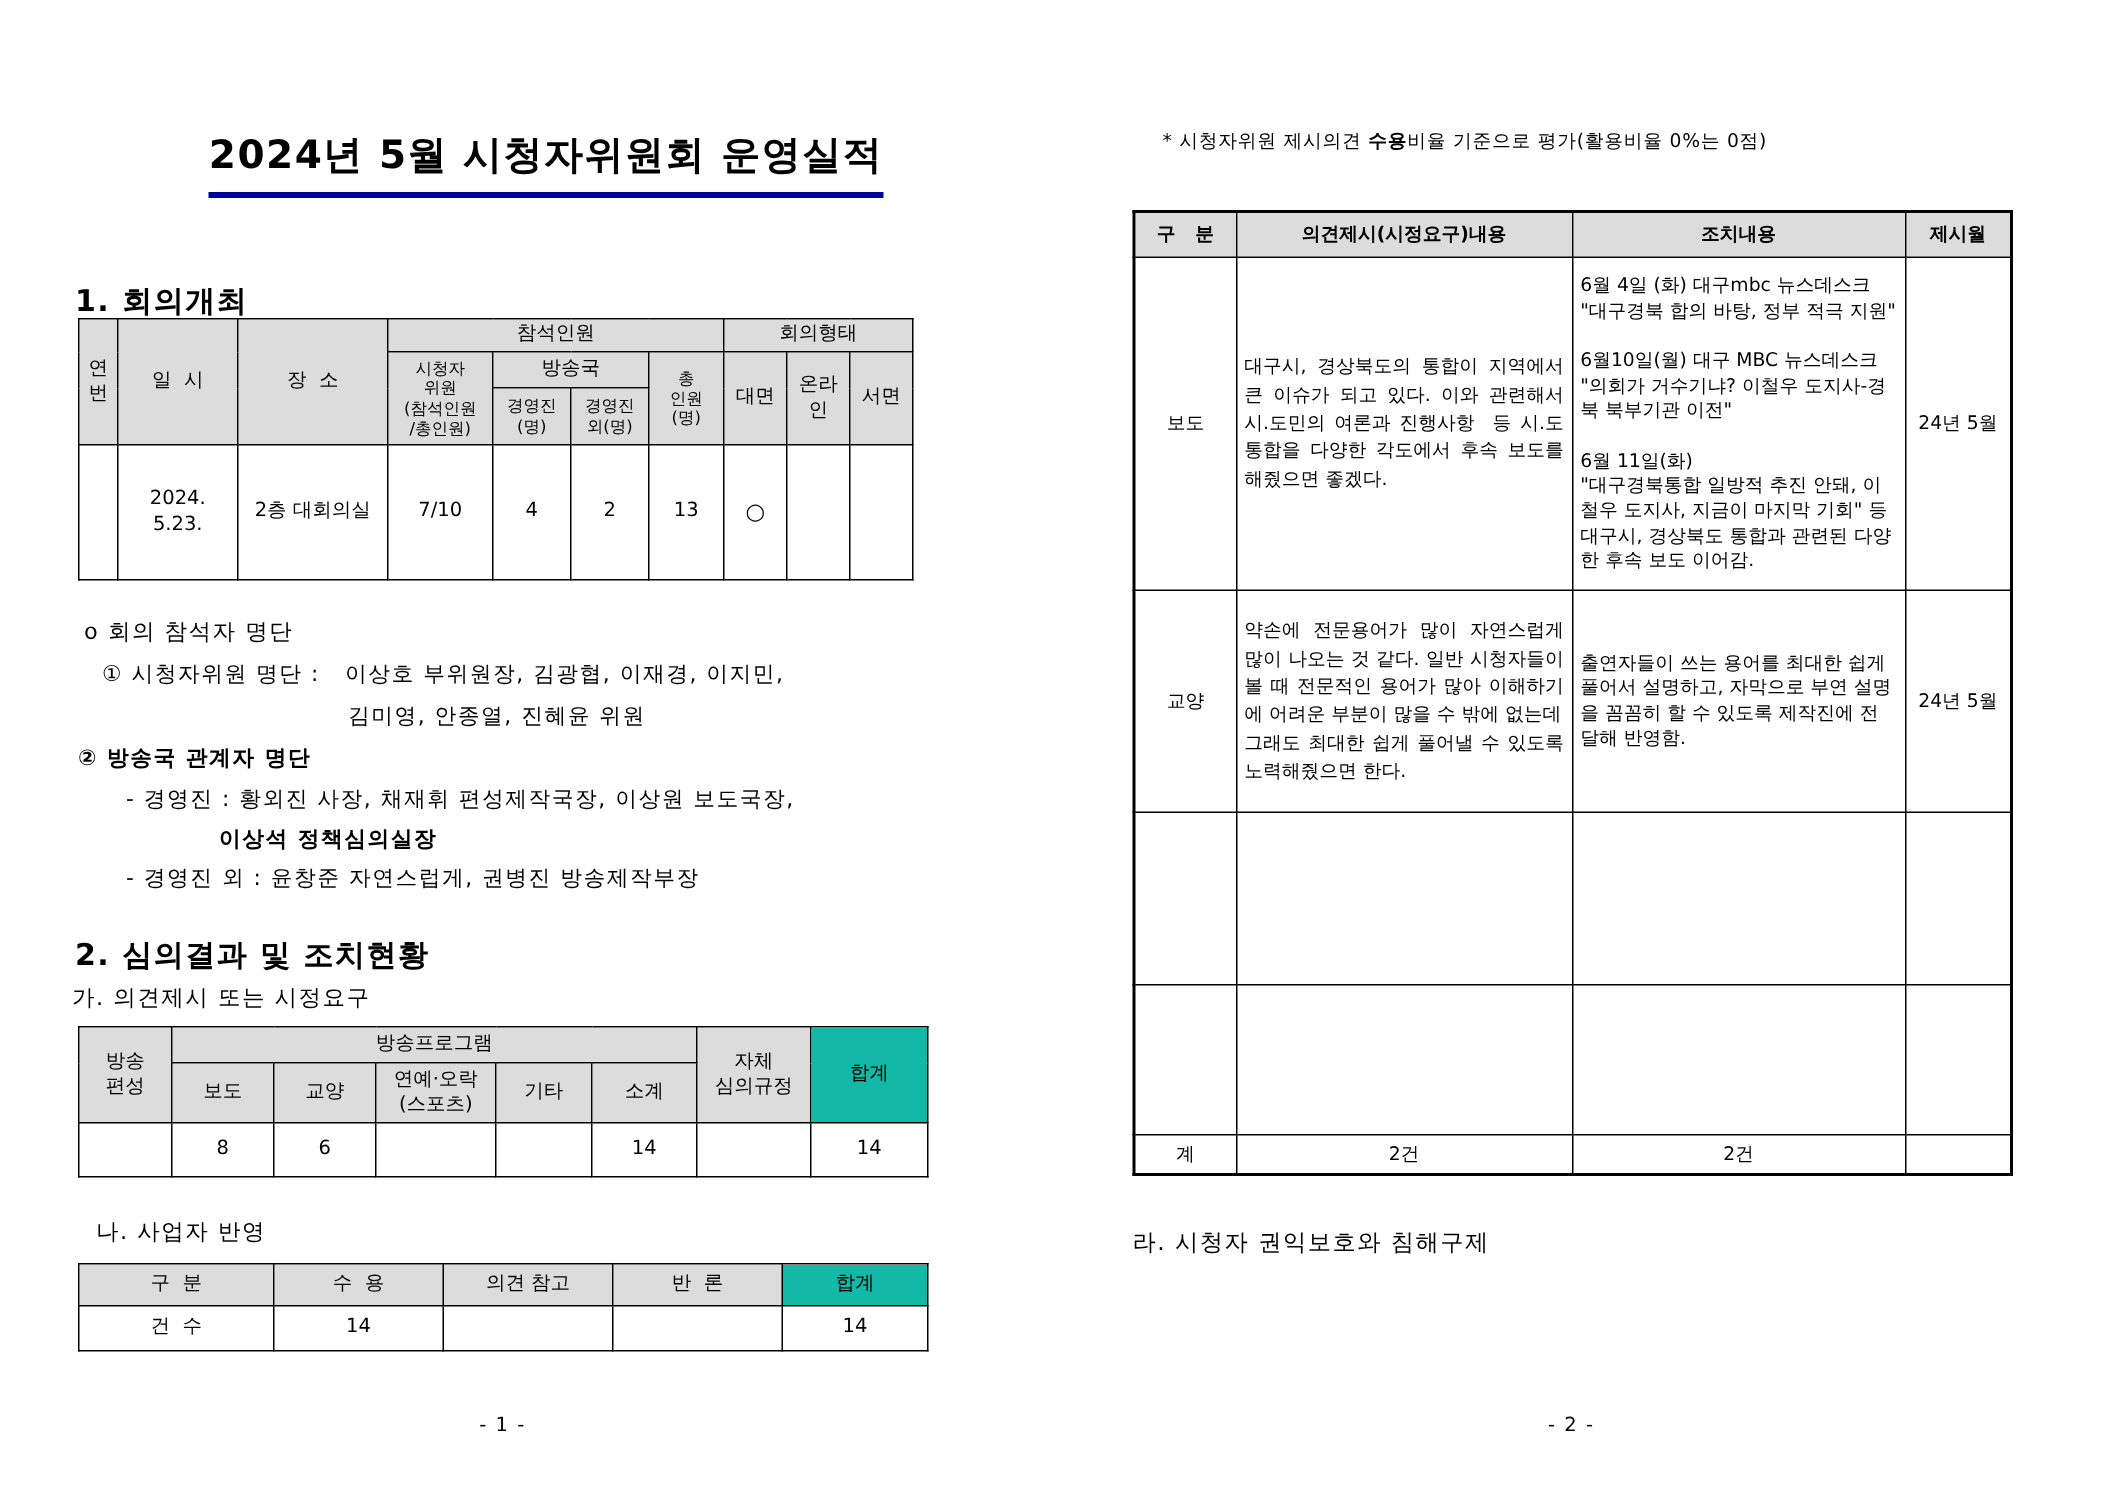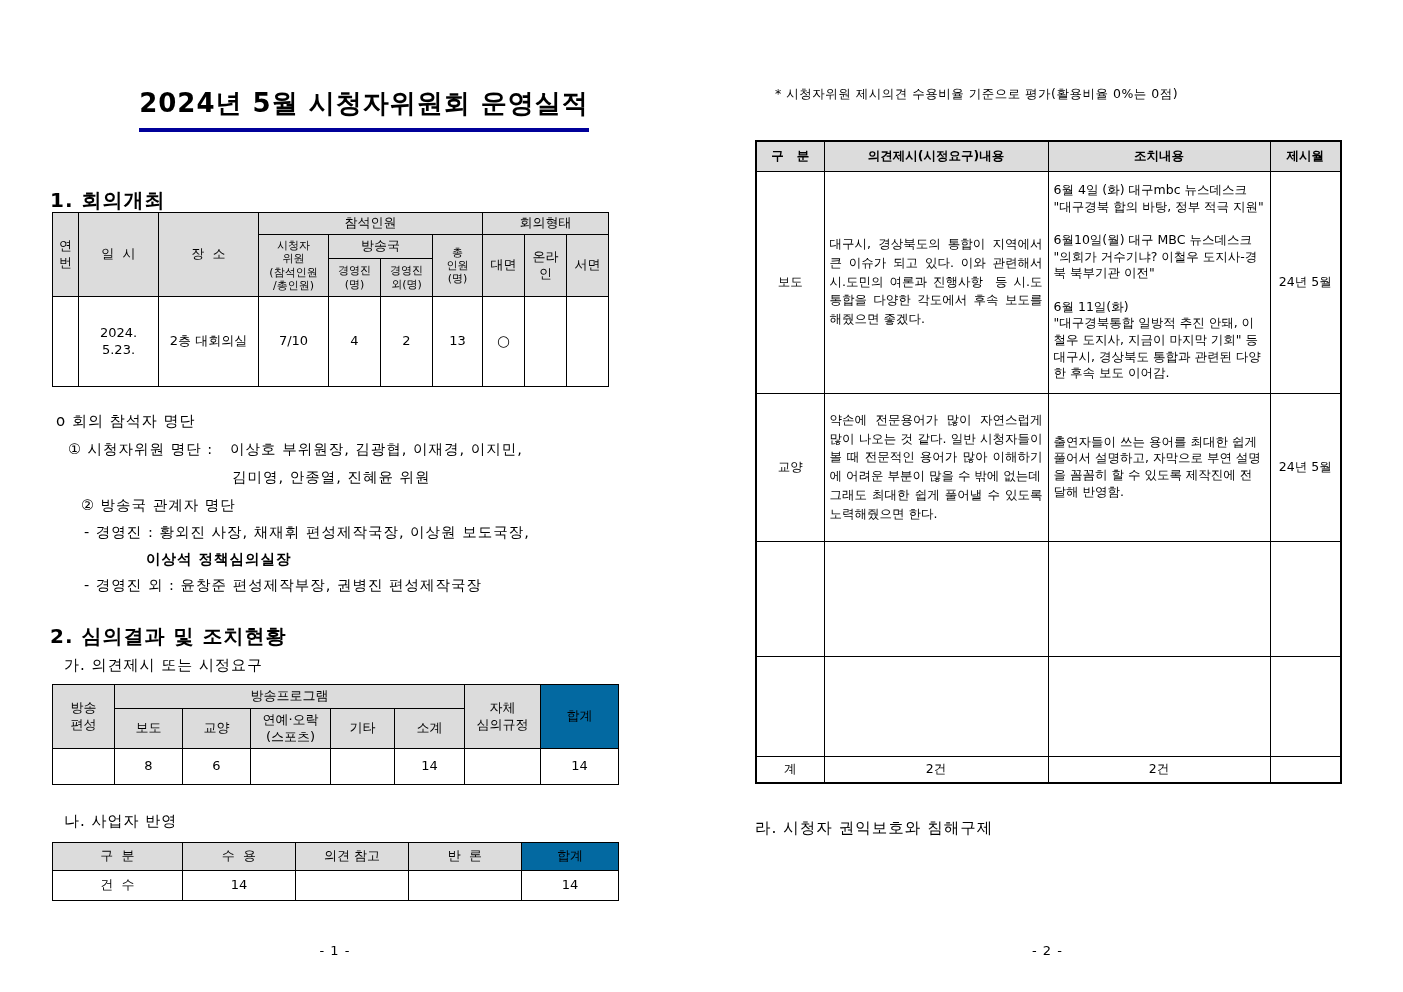--- a/index.html
+++ b/index.html
@@ -21,32 +21,32 @@
   .h-sub{font-size:15px;letter-spacing:1px;}
   .line{font-size:14.5px;letter-spacing:1px;white-space:pre;}
   
   table{border-collapse:collapse;table-layout:fixed;}
   th,td{
     border:1px solid #000;text-align:center;vertical-align:middle;
     white-space:pre-wrap;font-weight:normal;font-size:13px;
     padding:1px 3px;overflow:hidden;line-height:1.25;
   }
   .hdr{background:#dcdcdc;}
-  .lav{background:#0369a1;}
+  .lav{background:#14b8a6;}
   .small{font-size:11px;line-height:1.2;}
   .thick{border:2px solid #000;}
   .p2 th,.p2 td{font-size:12.5px;}
   .p2 th{font-weight:bold;}
   .txt-just{text-align:justify;padding:3px 5px;line-height:1.5;}
   .txt-left{text-align:left;padding:3px 5px;line-height:1.33;}
   .month{font-size:13.5px;}
   .circle{font-size:15px;}
   .footer{font-size:13px;letter-spacing:1px;text-align:center;}
   .note{font-size:12.5px;letter-spacing:0.5px;}
-  .b{font-weight:normal;}
+  .b{font-weight:bold;}
 </style>
 </head>
 <body>
 
 <div class="page" style="left:0;width:700px;">
 
   <div class="doc-title">2024년 5월 시청자위원회 운영실적</div>
 
 
   <div class="abs h-main" style="left:50px;top:187px;">1. 회의개최</div>
@@ -104,27 +104,27 @@
       <td class="circle">○</td>
       <td></td>
       <td></td>
     </tr>
   </tbody>
     </table>
 
   <div class="abs line" style="left:56px;top:412px;font-size:15px;">o 회의 참석자 명단</div>
   <div class="abs line" style="left:68px;top:440px;">① 시청자위원 명단 :   이상호 부위원장, 김광협, 이재경, 이지민,</div>
   <div class="abs line" style="left:232px;top:468px;">김미영, 안종열, 진혜윤 위원</div>
-  <div class="abs line" style="left:81px;top:496px;">② 방송국 관계자 명단</div>
+  <div class="abs line" style="left:52px;top:496px;font-weight:bold;">② 방송국 관계자 명단</div>
   <div class="abs line" style="left:84px;top:523px;">- 경영진 : 황외진 사장, 채재휘 편성제작국장, 이상원 보도국장,</div>
   <div class="abs line" style="left:146px;top:550px;font-weight:bold;">이상석 정책심의실장</div>
-  <div class="abs line" style="left:84px;top:576px;">- 경영진 외 : 윤창준 편성제작부장, 권병진 편성제작국장</div>
+  <div class="abs line" style="left:84px;top:576px;">- 경영진 외 : 윤창준 자연스럽게, 권병진 방송제작부장</div>
 
   <div class="abs h-main" style="left:50px;top:623px;">2. 심의결과 및 조치현황</div>
-  <div class="abs h-sub" style="left:64px;top:656px;">가. 의견제시 또는 시정요구</div>
+  <div class="abs h-sub" style="left:48px;top:656px;">가. 의견제시 또는 시정요구</div>
 
   <table class="abs" style="left:52px;top:684px;width:566px;">
     <colgroup>
       <col style="width:62px">
         <col style="width:68px">
         <col style="width:68px">
         <col style="width:80px">
       <col style="width:64px">
         <col style="width:70px">
         <col style="width:76px">

